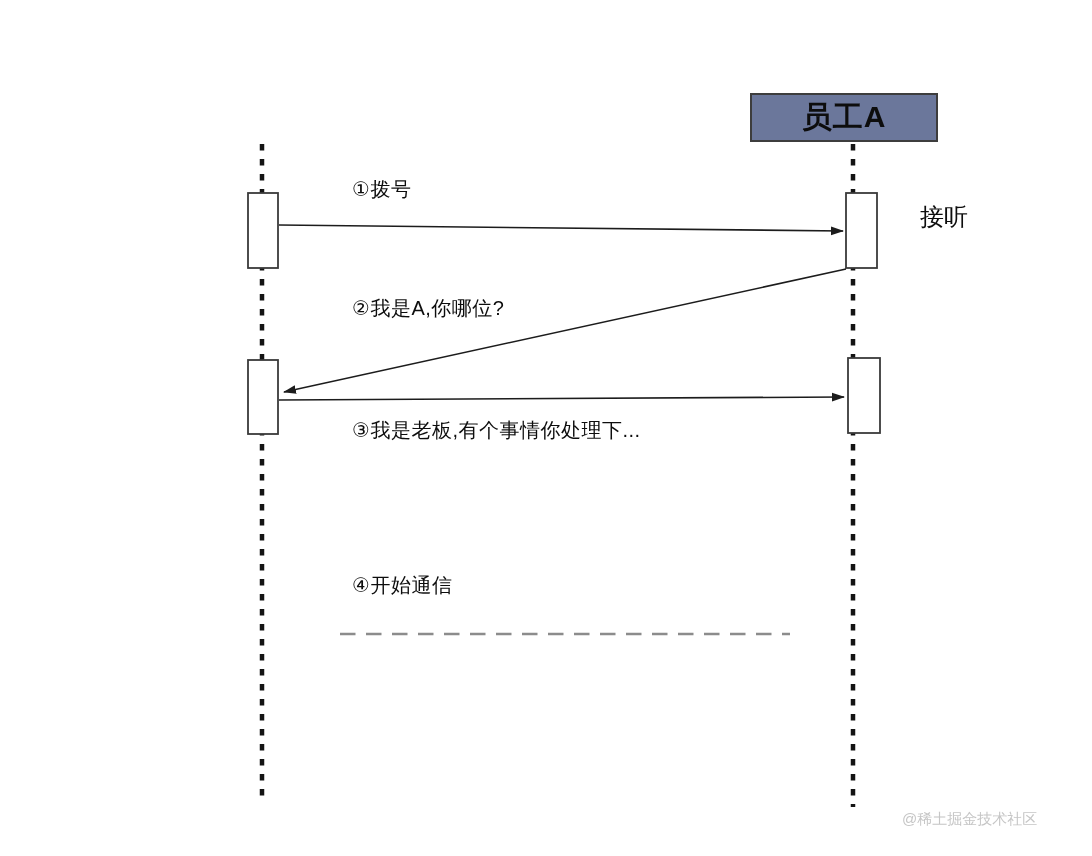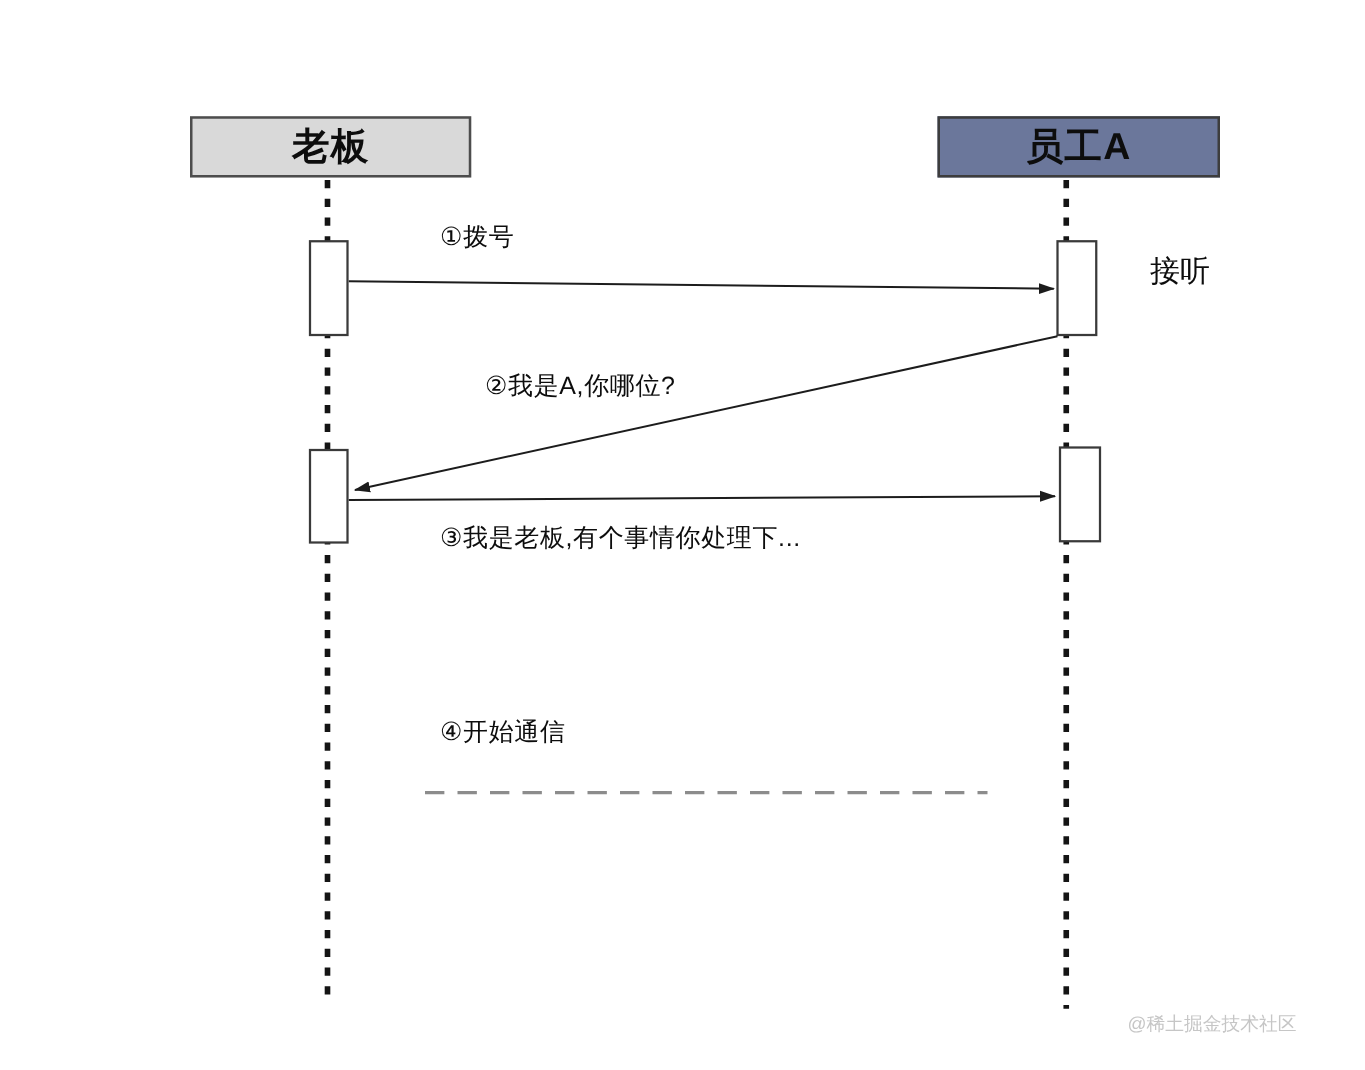--- a/index.html
+++ b/index.html
@@ -15,29 +15,29 @@
   .canvas svg { position: absolute; left: 0; top: 0; }
 
   .actor {
     position: absolute; height: 49px;
     display: flex; align-items: center; justify-content: center;
     font-size: 30px; font-weight: 600; color: #0d0d0d;
     letter-spacing: 1px;
   }
   .actor-left  { left: 152px; top: 93px; width: 225px;
                  background: #d9d9d9; border: 2px solid #4d4d4d; }
-  .actor-right { left: 750px; top: 93px; width: 226px;
+  .actor-right { left: 750px; top: 93px; width: 188px;
                  background: #6b779b; border: 2px solid #3d3d3d; }
 
   .msg-label {
     position: absolute; font-size: 20px; font-weight: 500;
     color: #0d0d0d; white-space: nowrap; letter-spacing: 0.5px;
   }
   .msg-1 { left: 352px; top: 176px; }
-  .msg-2 { left: 352px; top: 295px; margin-left: 36px; }
+  .msg-2 { left: 352px; top: 295px; }
   .msg-3 { left: 352px; top: 417px; }
   .msg-4 { left: 352px; top: 572px; }
 
   .annotation-answer {
     position: absolute; left: 920px; top: 201px;
     font-size: 24px; font-weight: 500; color: #0d0d0d; white-space: nowrap;
   }
 
   .watermark {
     position: absolute; left: 902px; top: 810px;
@@ -64,23 +64,20 @@
     <rect x="248" y="360" width="30" height="74" fill="#ffffff" stroke="#3a3a3a" stroke-width="1.8"></rect>
     <rect x="848" y="358" width="32" height="75" fill="#ffffff" stroke="#3a3a3a" stroke-width="1.8"></rect>
 
     <line x1="279" y1="225" x2="843" y2="231" stroke="#1c1c1c" stroke-width="1.6" marker-end="url(#arrow-right)"></line>
     <line x1="846" y1="269" x2="284" y2="392" stroke="#1c1c1c" stroke-width="1.6" marker-end="url(#arrow-right)"></line>
     <line x1="279" y1="400" x2="844" y2="397" stroke="#1c1c1c" stroke-width="1.6" marker-end="url(#arrow-right)"></line>
 
     <line x1="340" y1="634" x2="790" y2="634" stroke="#8c8c8c" stroke-width="2.6" stroke-dasharray="15.5 10.5"></line>
   </svg>
 
-  <div class="actor actor-left">
-    <span>老板</span>
-  </div>
   <div class="actor actor-right">
     <span>员工A</span>
   </div>
 
   <div class="msg-label msg-1">①拨号</div>
   <div class="msg-label msg-2">②我是A,你哪位?</div>
   <div class="msg-label msg-4">④开始通信</div>
   <div class="msg-label msg-3">③我是老板,有个事情你处理下...</div>
 
   <div class="annotation-answer">接听</div>

